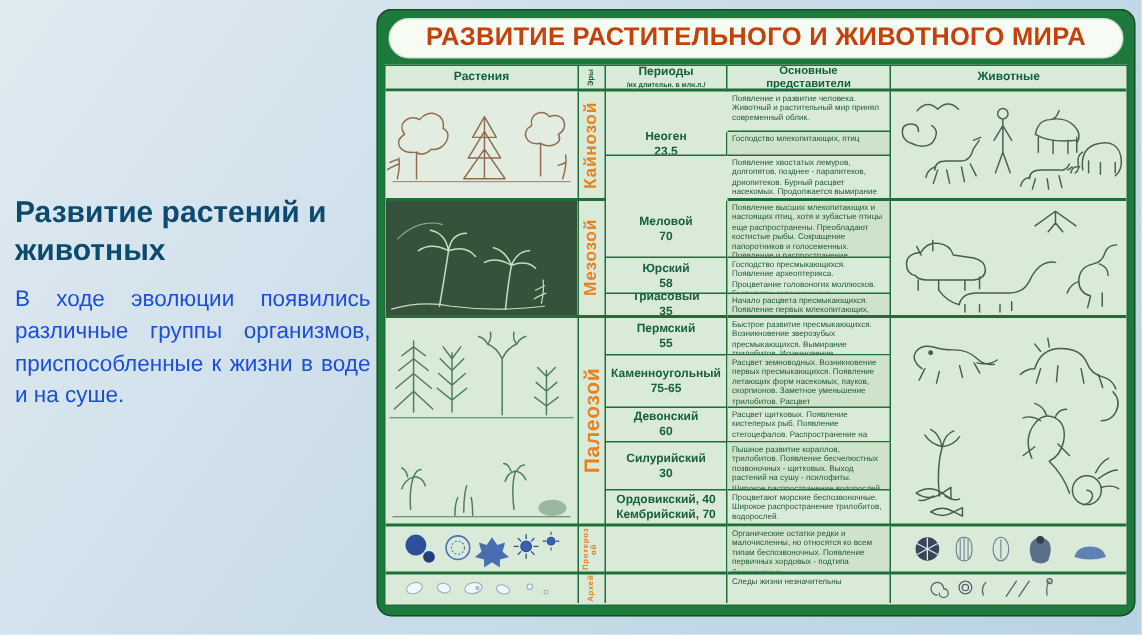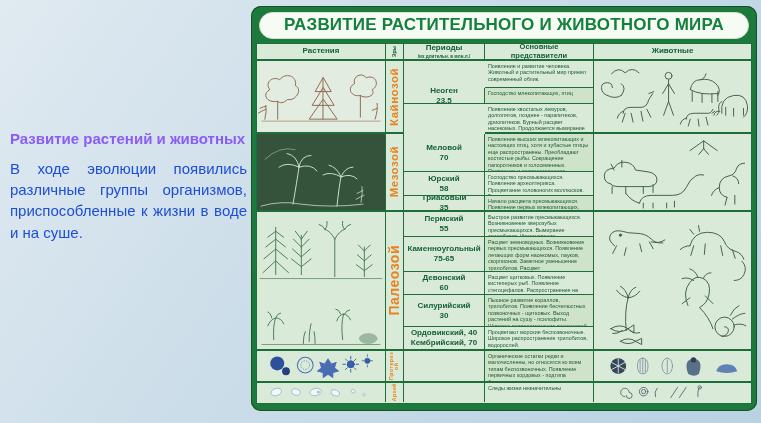--- a/index.html
+++ b/index.html
@@ -3,35 +3,35 @@
 <meta charset="utf-8">
 <style>
   html,body{margin:0;padding:0;}
   body{
     width:761px;height:423px;position:relative;overflow:hidden;
     font-family:"Liberation Sans",sans-serif;
     background:linear-gradient(125deg,#e0eaf1 0%,#cbdde9 45%,#b9d2e2 100%);
   }
   
   .left-panel{position:absolute;left:10px;top:130px;width:237px;}
-  .left-title{font-size:15px;font-weight:bold;color:#8b5cf6;line-height:1.25;margin-bottom:9px;}
+  .left-title{font-size:20px;font-weight:bold;color:#0c4a6e;line-height:1.25;margin-bottom:9px;}
   .left-body{font-size:15px;color:#1d4ed8;line-height:1.42;text-align:justify;}
   
   .poster{
     position:absolute;left:251px;top:6px;width:506px;height:405px;
     background:#1e7a3c;border-radius:10px;box-sizing:border-box;
     padding:3px;box-shadow:0 0 0 1px #14502a inset;
   }
   .title-band{padding:3px 5px 2px 5px;}
   .title-pill{
     background:#f6fbf4;border-radius:15px;text-align:center;
     padding:2px 8px 3px 8px;border:1px solid #d2e4d2;
   }
   .title-pill span{
-    color:#15803d;font-weight:bold;font-size:17px;letter-spacing:.2px;white-space:nowrap;
+    color:#c2410c;font-weight:bold;font-size:17px;letter-spacing:.2px;white-space:nowrap;
   }
   .table{
     margin:2px 2px 0 2px;background:#d9ead8;border:1px solid #1e6e3a;
     display:grid;box-sizing:border-box;
     grid-template-columns:129px 18px 81px 109px 1fr;
     grid-template-rows:17px 27px 16px 30px 38px 24px 16px 25px 35px 23px 32px 24px 32px 19px;
     height:361px;overflow:hidden;
   }
   .cell{border-right:1px solid #1e6e3a;border-bottom:1px solid #1e6e3a;box-sizing:border-box;overflow:hidden;}
   .hdr{display:flex;flex-direction:column;align-items:center;justify-content:center;

